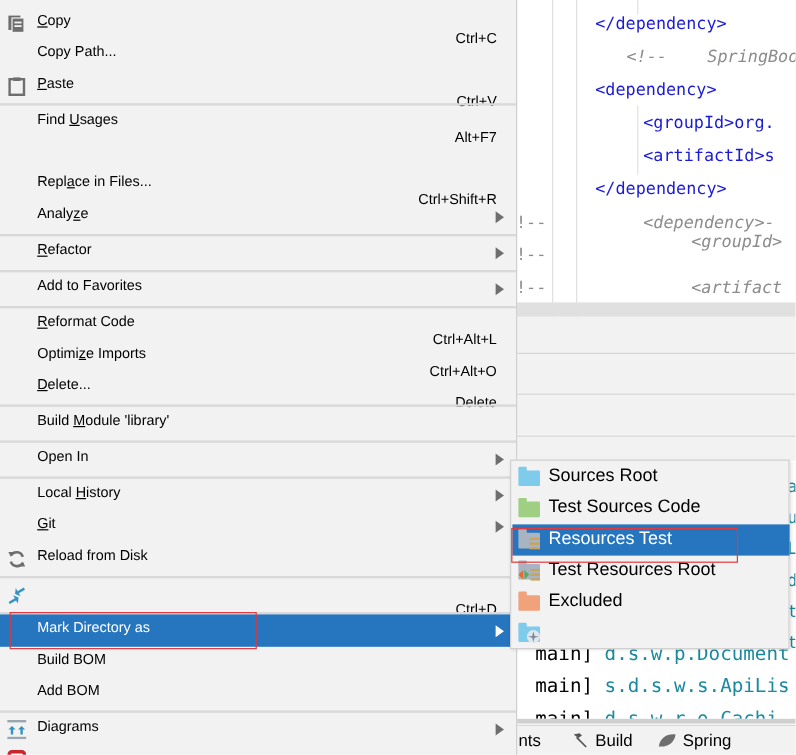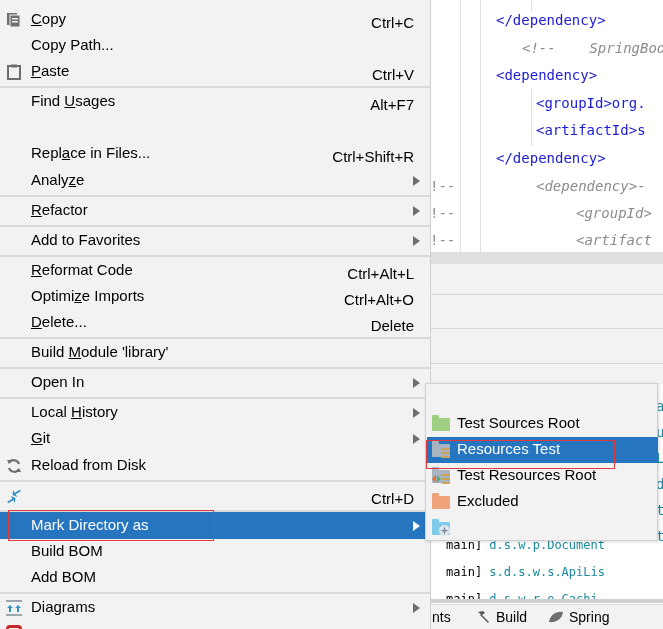--- a/index.html
+++ b/index.html
@@ -34,21 +34,21 @@
   .panel-sep { position: absolute; left: 430px; width: 233px; height: 1px; background: #d6d6d6; }
 
   
   .console {
     position: absolute; left: 430px; top: 384px; width: 233px; height: 215px;
     background: #ffffff; overflow: hidden;
   }
   .console-line {
     position: absolute; left: 16px; white-space: pre;
     font-family: "DejaVu Sans Mono", "Liberation Mono", monospace;
-    font-size: 12px; line-height: 18px; color: #000;
+    font-size: 16px; line-height: 18px; color: #000;
   }
   .console-line .cls { color: #1a8a9c; }
   .console-right-char {
     position: absolute; left: 226px;
     font-family: "DejaVu Sans Mono", monospace; font-size: 14px; color: #1a8a9c;
   }
   .console-hscroll { position:absolute; left:430px; top:599px; width:233px; height:4px; background:#d0d0d0; }
 
   
   .bottom-bar {
@@ -59,25 +59,25 @@
   .bottom-bar .tw { position: absolute; top: 4px; display: flex; align-items: center; gap: 5px; }
 
   
   .menu {
     position: absolute; left: 0; top: -8px; width: 431px; height: 645px;
     background: #f2f2f2; border-right: 1px solid #d0d0d0;
   }
   .mi {
     position: absolute; left: 0; width: 430px; height: 26px;
     display: flex; align-items: center;
-    font-size: 15px; color: #000; padding-left: 20px;
+    font-size: 12px; color: #000; padding-left: 20px;
   }
   .mi .ico { position: absolute; left: 6px; top: 5px; width: 16px; height: 16px; }
   .mi .lbl { position: absolute; left: 31px; top: 3px; white-space: nowrap; }
-  .mi .sc { position: absolute; right: 16px; top: 7px; white-space: nowrap; text-align: center; }
+  .mi .sc { position: absolute; right: 16px; top: 18px; white-space: nowrap; text-align: center; }
   .mi .arrow {
     position: absolute; right: 10px; top: 8px; width: 0; height: 0;
     border-top: 5px solid transparent; border-bottom: 5px solid transparent;
     border-left: 7px solid #6e6e6e;
   }
   .mi.selected { background: #2675bf; color: #fff; }
   .mi.selected .arrow { border-left-color: #ffffff; }
   .sep { position: absolute; left: 0; width: 430px; height: 2px; background: #d9d9d9; }
   u { text-decoration: underline; }
 
@@ -112,21 +112,21 @@
   <div class="code-line" style="left:66px; top:11px;"><span class="tag">&lt;/dependency&gt;</span></div>
   <div class="code-line" style="left:66px; top:39px;margin-left:26px;"><span class="cmt">&lt;!--    SpringBoo</span></div>
   <div class="code-line" style="left:66px; top:66px;"><span class="tag">&lt;dependency&gt;</span></div>
   <div class="code-line" style="left:106px; top:94px;"><span class="tag">&lt;groupId&gt;org.</span></div>
   <div class="code-line" style="left:106px; top:121px;"><span class="tag">&lt;artifactId&gt;s</span></div>
   <div class="code-line" style="left:66px; top:149px;"><span class="tag">&lt;/dependency&gt;</span></div>
 
   <div class="code-line" style="left:0; top:177px;"><span class="cmt-marker">!--</span></div>
   <div class="code-line" style="left:106px; top:177px;"><span class="cmt">&lt;dependency&gt;-</span></div>
   <div class="code-line" style="left:0; top:204px;"><span class="cmt-marker">!--</span></div>
-  <div class="code-line" style="left:146px; top:204px;"><span class="cmt">&lt;groupId&gt;</span></div>
+  <div class="code-line" style="left:146px; top:193px;"><span class="cmt">&lt;groupId&gt;</span></div>
   <div class="code-line" style="left:0; top:231px;"><span class="cmt-marker">!--</span></div>
   <div class="code-line" style="left:146px; top:231px;"><span class="cmt">&lt;artifact</span></div>
 </div>
 <div class="editor-hscroll"></div>
 
 <div class="panel-area"></div>
 <div class="panel-sep" style="top:294px"></div>
 <div class="panel-sep" style="top:328px"></div>
 <div class="panel-sep" style="top:363px"></div>
 
@@ -289,25 +289,31 @@
     <span class="lbl">Diagrams</span>
     <span class="arrow"></span>
   </div>
 
   <div style="position:absolute; left:6px; top:633px; width:16px; height:8px; border:3px solid #c9252d; border-bottom:none; border-radius:4px 4px 0 0;"></div>
 </div>
 
 <div class="highlight-box" style="left:8px; top:510px; width:206px; height:31px;"></div>
 
 <div class="submenu">
+  <div class="smi" style="top:1px">
+    <span class="ico">
+      <span class="folder" style="background:#7ecbeb"></span>
+    </span>
+    <span class="lbl">Sources Root</span>
+  </div>
   <div class="smi" style="top:27px">
     <span class="ico">
       <span class="folder" style="background:#9fcf83"></span>
     </span>
-    <span class="lbl">Test Sources Root</span>
+    <span class="lbl">Test Sources Code</span>
   </div>
   <div class="smi selected" style="top:53px">
     <span class="ico">
       <span class="folder" style="background:#a9b4c2"></span>
       <svg style="position:absolute; left:9px; top:6px;" width="9" height="10" viewBox="0 0 9 10">
         <rect x="0" y="0" width="9" height="2" fill="#c9a45a"></rect>
         <rect x="0" y="4" width="9" height="2" fill="#c9a45a"></rect>
         <rect x="0" y="8" width="9" height="2" fill="#c9a45a"></rect>
       </svg>
     </span>

